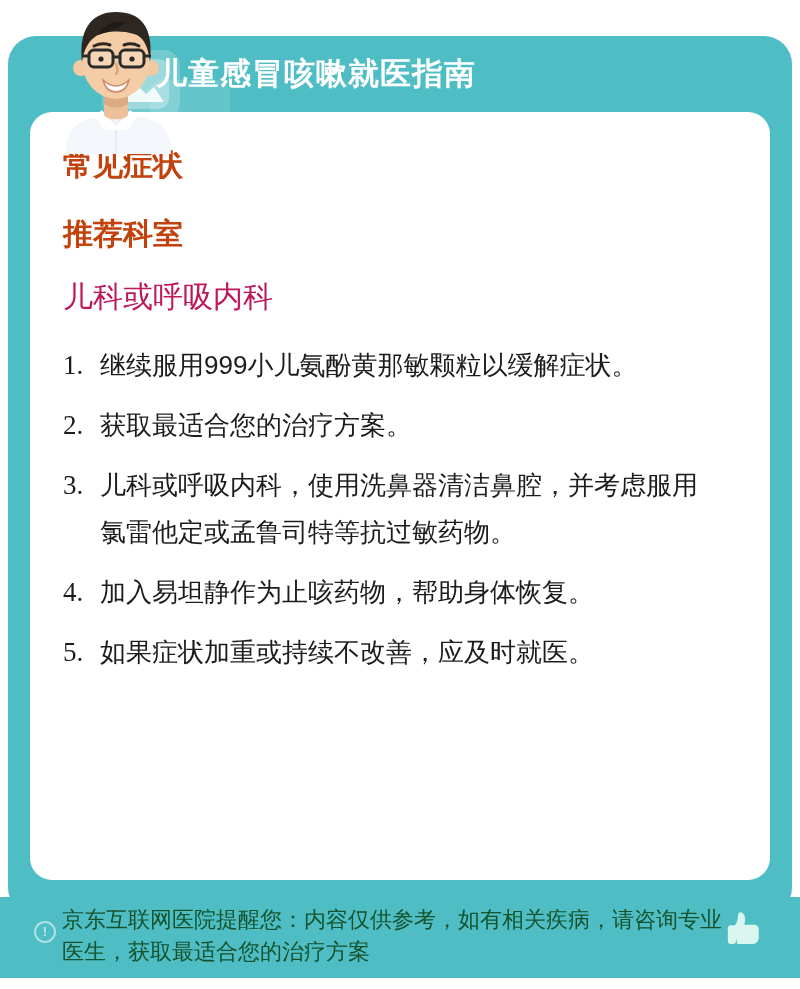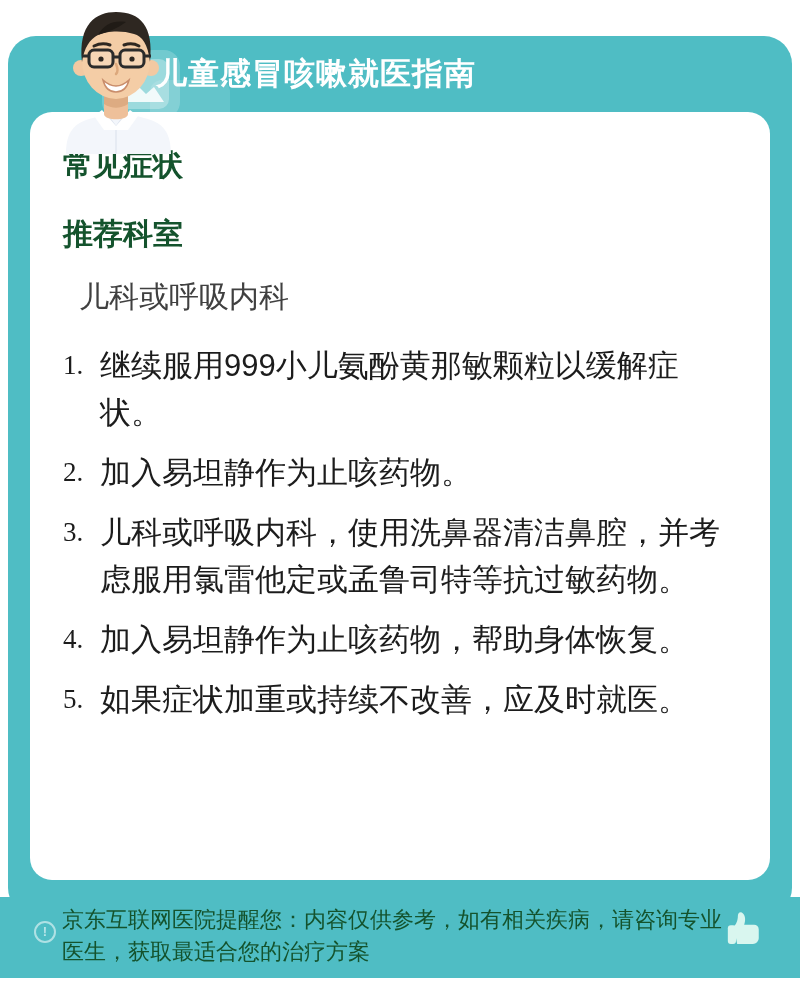--- a/index.html
+++ b/index.html
@@ -54,40 +54,40 @@
     position: absolute; left: 30px; top: 112px;
     width: 740px; height: 768px;
     background: #ffffff;
     border-radius: 22px;
     box-sizing: border-box;
     padding: 34px 33px 0 33px;
     z-index: 4;
   }
   .sec-h {
     margin: 0; font-size: 30px; line-height: 38px;
-    font-weight: 700; color: #14532d;
+    font-weight: 700; color: #c2410c;
   }
   .sec-h.mt { margin-top: 31px; }
   .body-text {
     margin: 18px 0 0 0;
     font-size: 30px; line-height: 47px;
     color: #1c1c1c;
   }
-  .dept-text { margin: 20px 0 0 16px; font-size: 30px; line-height: 47px; color:#404040; }
+  .dept-text { margin: 20px 0 0 0; font-size: 30px; line-height: 47px; color:#be185d; }
 
   .care-list { margin: 22px 0 0 0; padding: 0; list-style: none; }
   .care-item { display: flex; margin: 0 0 13px 0; }
   .cp-num {
     flex: none; width: 37px;
     font-family: "Liberation Serif", serif;
     font-size: 27px; line-height: 47px; color: #1c1c1c;
   }
   .cp-text {
     flex: none; width: 620px;
-    font-size: 31px; line-height: 47px; color: #1c1c1c;
+    font-size: 26px; line-height: 47px; color: #1c1c1c;
   }
 
   
   .footer-band {
     position: absolute; left: 0; top: 897px;
     width: 800px; height: 81px;
     background: #4fbdc4;
     z-index: 5;
   }
   .alert-icon {
@@ -169,21 +169,21 @@
     <p class="dept-text">儿科或呼吸内科</p>
 
 
     <ul class="care-list">
       <li class="care-item">
         <span class="cp-num">1.</span>
         <span class="cp-text">继续服用999小儿氨酚黄那敏颗粒以缓解症状。</span>
       </li>
       <li class="care-item">
         <span class="cp-num">2.</span>
-        <span class="cp-text">加入易坦静作为止咳药物。</span>
+        <span class="cp-text">获取最适合您的治疗方案。</span>
       </li>
       <li class="care-item">
         <span class="cp-num">3.</span>
         <span class="cp-text">儿科或呼吸内科，使用洗鼻器清洁鼻腔，并考虑服用氯雷他定或孟鲁司特等抗过敏药物。</span>
       </li>
       <li class="care-item">
         <span class="cp-num">4.</span>
         <span class="cp-text">加入易坦静作为止咳药物，帮助身体恢复。</span>
       </li>
       <li class="care-item">

